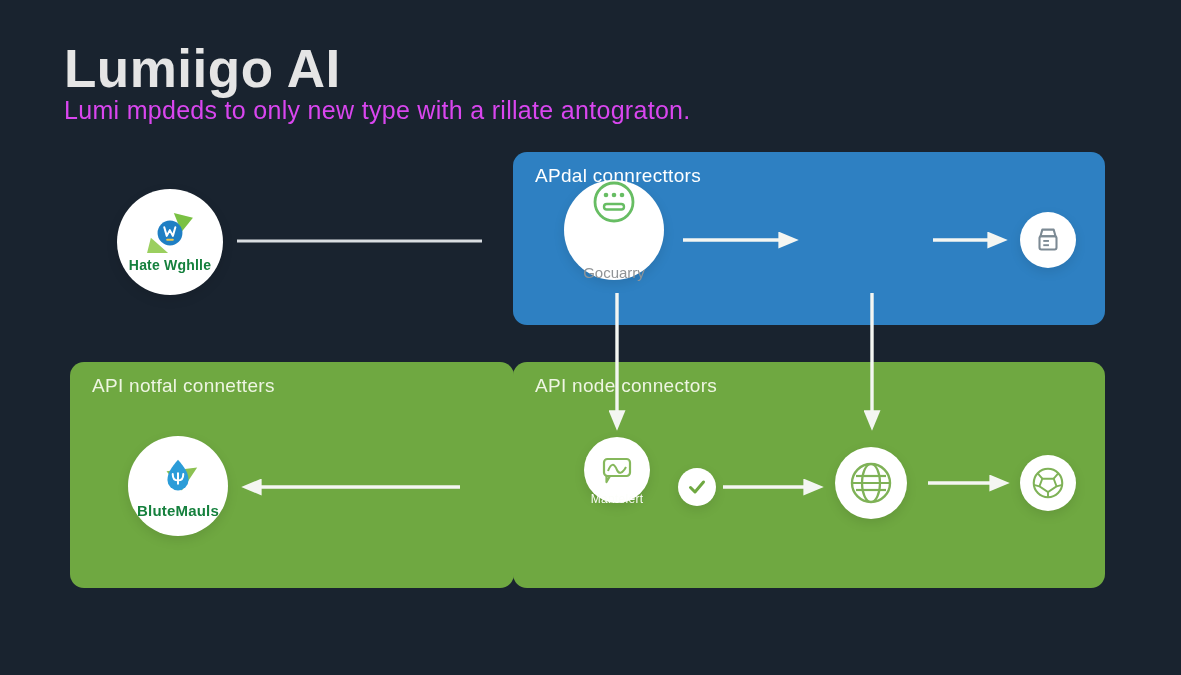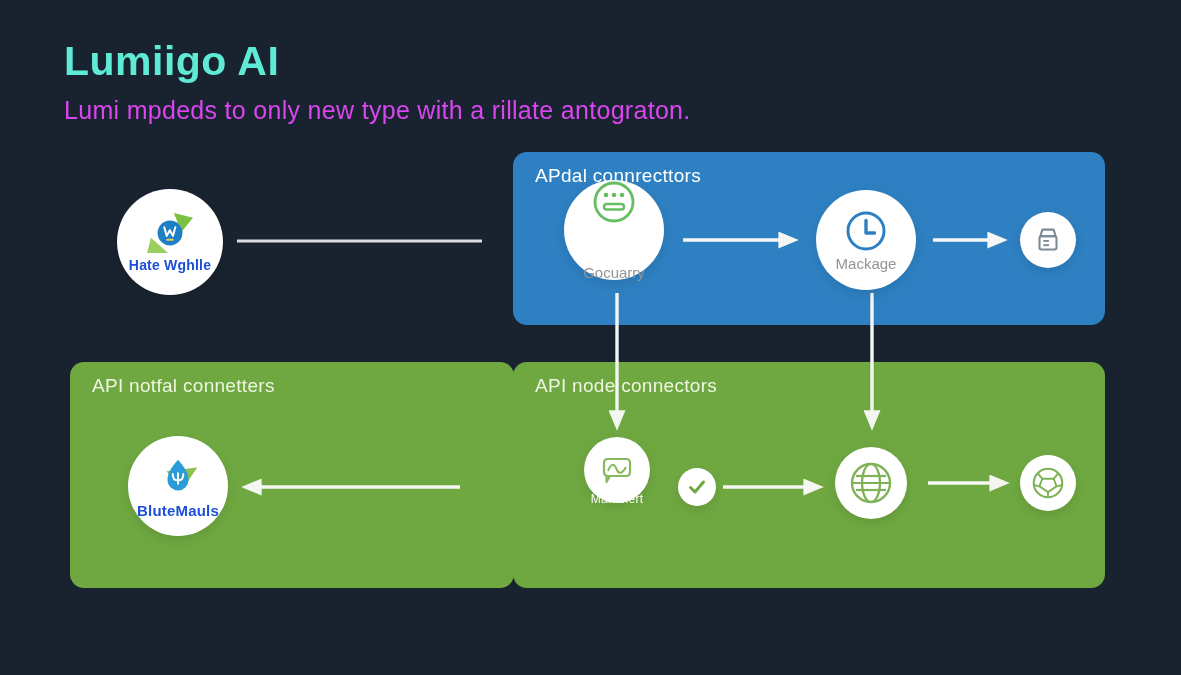--- a/index.html
+++ b/index.html
@@ -2,40 +2,40 @@
 <html><head>
 <meta charset="utf-8">
 <style>
   html,body{margin:0;padding:0;background:#10161f;}
   .canvas{
     position:relative;width:1181px;height:675px;overflow:hidden;
     background:#19232f;
     font-family:"Liberation Sans", sans-serif;
   }
   
-  .title{position:absolute;left:64px;top:38px;font-size:41px;font-weight:700;color:#5eead4;letter-spacing:.5px;}
+  .title{position:absolute;left:64px;top:38px;font-size:53px;font-weight:700;color:#e5e5e5;letter-spacing:.5px;}
   .subtitle{position:absolute;left:64px;top:96px;font-size:25px;color:#d946ef;letter-spacing:.3px;}
   
   .panel{position:absolute;border-radius:14px;z-index:1;}
   .panel-blue{left:513px;top:152px;width:592px;height:173px;background:#2e80c2;}
   .panel-green-left{left:70px;top:362px;width:413px;height:226px;background:#6fa841;padding-left:31px;}
   .panel-green-right{left:513px;top:362px;width:592px;height:226px;background:#6fa841;}
   .panel-title{position:absolute;left:22px;top:13px;font-size:19px;letter-spacing:.3px;}
   .panel-blue .panel-title{color:#ffffff;}
   .panel-green-left .panel-title,.panel-green-right .panel-title{color:#eef5e2;}
   
   .arrows{position:absolute;left:0;top:0;width:1181px;height:675px;z-index:2;pointer-events:none;}
   
   .node{
     position:absolute;background:#ffffff;border-radius:50%;z-index:3;
     display:flex;flex-direction:column;align-items:center;justify-content:center;
     box-shadow:0 4px 12px rgba(0,0,0,.10);
   }
   .node .nlabel{font-size:15px;color:#909497;margin-top:1px;}
-  .node .nlabel-dark{font-size:14px;font-weight:700;color:#1d4ed8;margin-top:2px;letter-spacing:.2px;}
+  .node .nlabel-dark{font-size:14px;font-weight:700;color:#15803d;margin-top:2px;letter-spacing:.2px;}
   .free-label{position:absolute;z-index:3;text-align:center;color:#fdfefb;font-size:12px;letter-spacing:.3px;}
   svg{display:block;}
 </style>
 </head>
 <body>
 
 <div class="canvas">
 
   <div class="title">Lumiigo AI</div>
   <div class="subtitle">Lumi mpdeds to only new type with a rillate antograton.</div>
@@ -85,29 +85,20 @@
         <circle cx="23" cy="23" r="19" fill="none" stroke="#67bd63" stroke-width="2.8"></circle>
         <circle cx="15" cy="16" r="2.3" fill="#67bd63"></circle>
         <circle cx="23" cy="16" r="2.3" fill="#67bd63"></circle>
         <circle cx="31" cy="16" r="2.3" fill="#67bd63"></circle>
         <rect x="13" y="25" width="20" height="5.5" rx="2.7" fill="none" stroke="#67bd63" stroke-width="2.4"></rect>
       </svg>
     </span>
     <span class="nlabel">Gocuarry</span>
   </div>
 
-  <div class="node" style="left:816px;top:190px;width:100px;height:100px;">
-    <span>
-      <svg width="46" height="46" viewBox="0 0 46 46">
-        <circle cx="23" cy="23" r="18" fill="none" stroke="#2e80c2" stroke-width="3"></circle>
-        <path d="M23 12.5 L23 25 L31.5 25" fill="none" stroke="#2e80c2" stroke-width="3.4" stroke-linecap="round" stroke-linejoin="round"></path>
-      </svg>
-    </span>
-    <span class="nlabel">Mackage</span>
-  </div>
 
   <div class="node" style="left:1020px;top:212px;width:56px;height:56px;">
     <span>
       <svg width="34" height="34" viewBox="0 0 36 36">
         <path d="M12 7 h12 l2 7 H10 z" fill="none" stroke="#7c8a94" stroke-width="2.2" stroke-linejoin="round"></path>
         <rect x="9" y="14" width="18" height="14" rx="2" fill="none" stroke="#7c8a94" stroke-width="2.2"></rect>
         <line x1="13" y1="19" x2="19" y2="19" stroke="#7c8a94" stroke-width="2"></line>
         <line x1="13" y1="23.5" x2="19" y2="23.5" stroke="#7c8a94" stroke-width="2"></line>
       </svg>
     </span>

